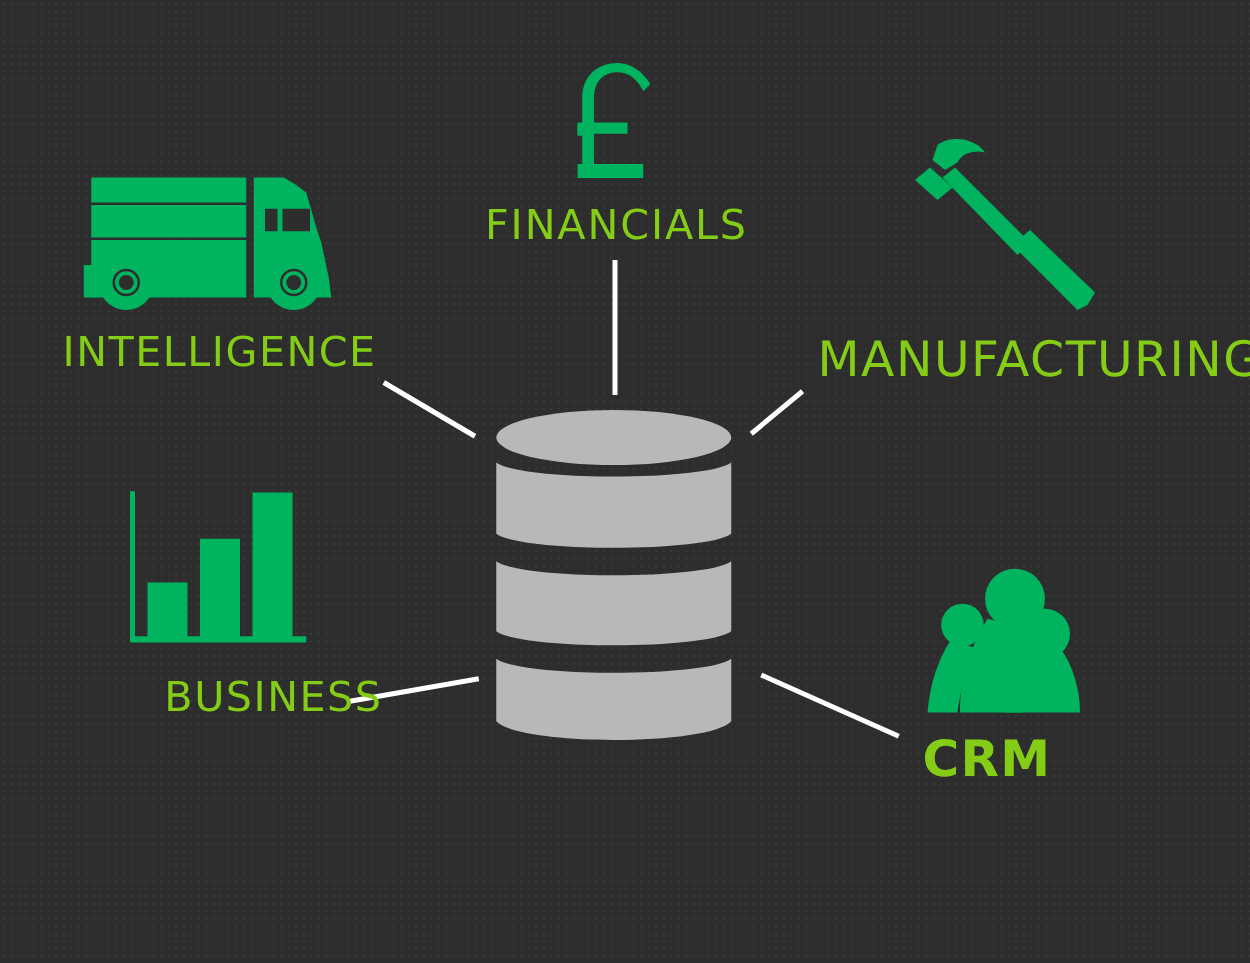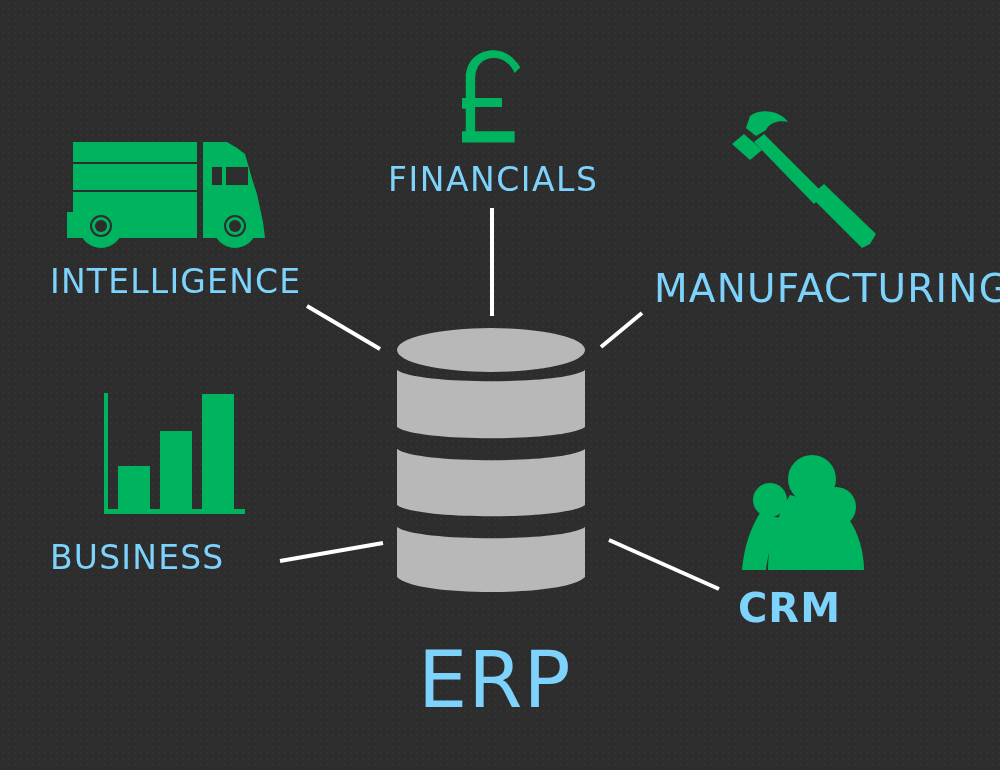--- a/index.html
+++ b/index.html
@@ -6,27 +6,27 @@
   body {
     width: 1000px; height: 770px; overflow: hidden;
     background-color: #2d2d2d;
     background-image: radial-gradient(circle, #3a3a3a 0.6px, transparent 0.8px);
     background-size: 6px 6px;
     position: relative;
     font-family: "DejaVu Sans", sans-serif;
   }
   .stage { position: absolute; left: 0; top: 0; width: 1000px; height: 770px; }
   .label {
-    position: absolute; color: #7dd3fc; white-space: nowrap;
+    position: absolute; color: #84cc16; white-space: nowrap;
     font-family: "DejaVu Sans", sans-serif; letter-spacing: 1px;
   }
   .lbl-fin { left: 388px; top: 160px; font-size: 33px; letter-spacing: 1.5px; }
   .lbl-dist { left: 50px; top: 262px; font-size: 33px; letter-spacing: 1.2px; }
   .lbl-man { left: 654px; top: 266px; font-size: 39px; letter-spacing: 1.2px; }
-  .lbl-bi { left: 50px; top: 535px; font-size: 33px; text-align: left; line-height: 45px; width: 256px; letter-spacing: 1.2px; }
+  .lbl-bi { left: 50px; top: 535px; font-size: 33px; text-align: right; line-height: 45px; width: 256px; letter-spacing: 1.2px; }
   .lbl-bi span { display: block; }
   .lbl-crm { left: 738px; top: 585px; font-size: 40px; font-weight: bold; letter-spacing: 1px; }
   .lbl-erp { left: 418px; top: 635px; font-size: 78px; letter-spacing: 1px; }
   svg.icon { position: absolute; overflow: visible; }
   svg.lines { position: absolute; left: 0; top: 0; }
 </style>
 </head>
 <body>
 
 <div class="stage">
@@ -103,14 +103,13 @@
     </g>
   </svg>
 
   <div class="label lbl-fin">FINANCIALS</div>
   <div class="label lbl-dist">INTELLIGENCE</div>
   <div class="label lbl-man">MANUFACTURING</div>
   <div class="label lbl-bi">
     <span>BUSINESS</span>
   </div>
   <div class="label lbl-crm">CRM</div>
-  <div class="label lbl-erp">ERP</div>
 </div>
 
 </body></html>

